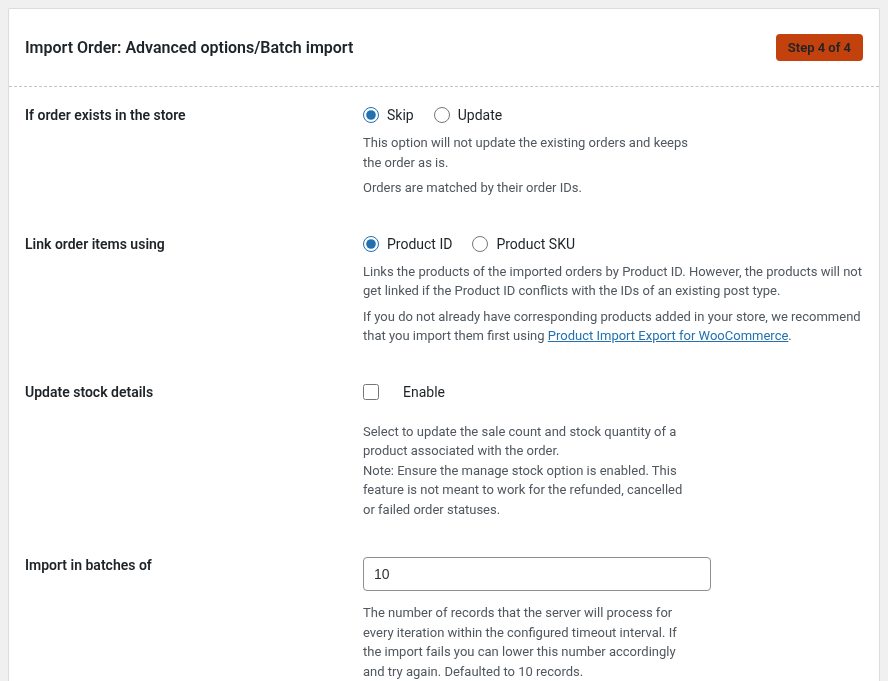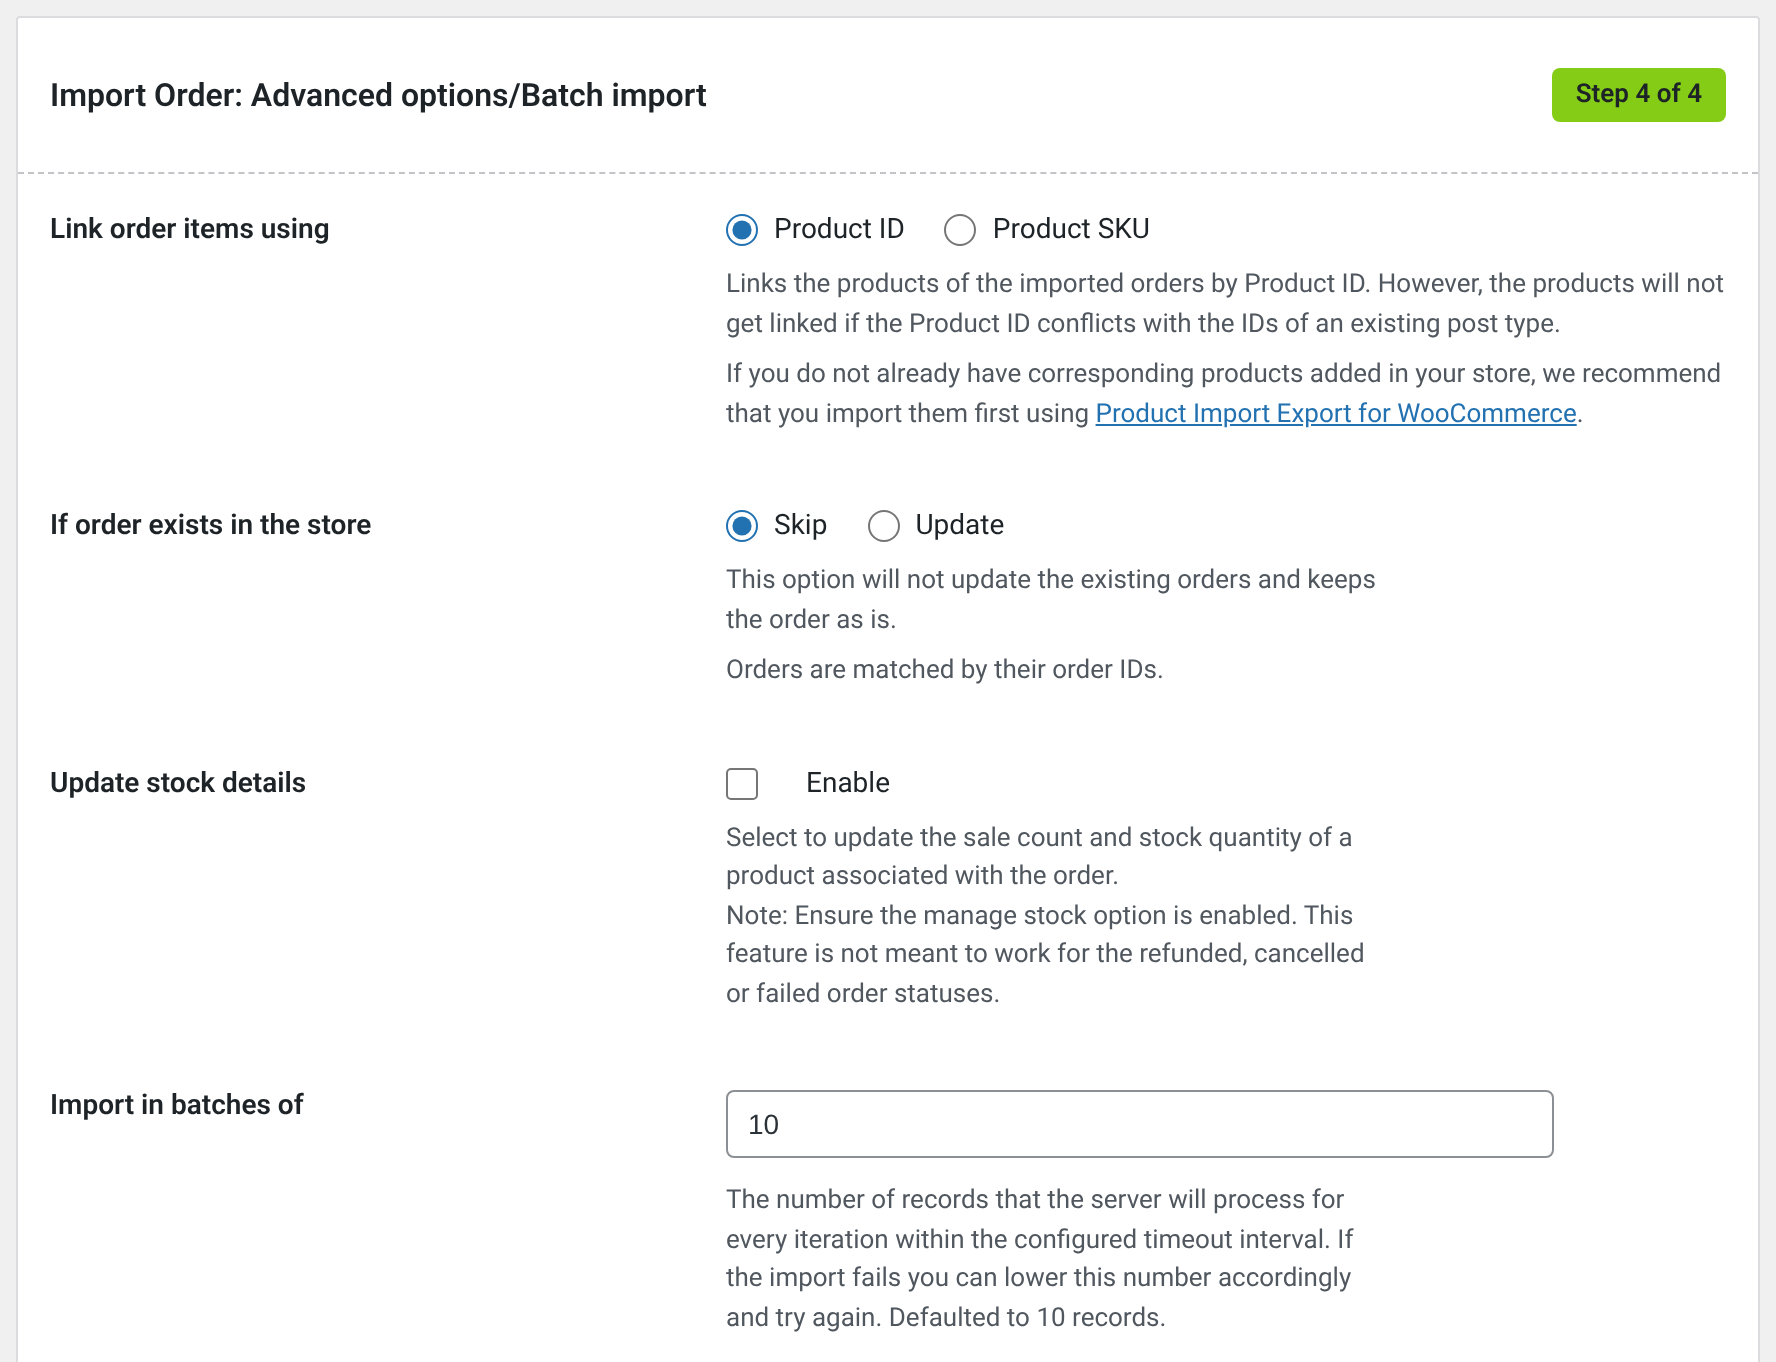--- a/index.html
+++ b/index.html
@@ -24,21 +24,21 @@
       align-items: center;
       padding: 25px 16px;
       border-bottom: 1px dashed #c3c4c7;
     }
     .header h2 {
       font-size: 16px;
       font-weight: 600;
       color: #1d2327;
     }
     .step-badge {
-      background: #84cc16;
+      background: #c2410c;
       color: #1d2327;
       font-weight: 600;
       font-size: 13px;
       padding: 6px 12px;
       border-radius: 4px;
     }
     .body {
       padding: 20px 16px 24px 16px;
     }
     .intro {
@@ -101,38 +101,56 @@
       line-height: 1.5;
       margin-bottom: 6px;
       max-width: 500px;
     }
     .help-narrow { max-width: 332px; }
     .help a {
       color: #2271b1;
       text-decoration: underline;
     }
     .text-input {
-      width: 414px;
+      width: 348px;
       padding: 8px 10px;
       border: 1px solid #8c8f94;
       border-radius: 4px;
       font-size: 14px;
       color: #2c3338;
       margin-bottom: 12px;
     }
   </style>
 </head>
 <body>
 
 <div class="panel">
   <div class="header">
     <h2>Import Order: Advanced options/Batch import</h2>
     <span class="step-badge">Step 4 of 4</span>
   </div>
   <div class="body">
+
+    <div class="row">
+      <div class="label-col">If order exists in the store</div>
+      <div class="control-col">
+        <div class="radio-line">
+          <label class="radio-opt">
+            <input type="radio" name="exists" checked="" style="">
+            <span>Skip</span>
+          </label>
+          <label class="radio-opt">
+            <input type="radio" name="exists" style="">
+            <span>Update</span>
+          </label>
+        </div>
+        <p class="help help-narrow">This option will not update the existing orders and keeps the order as is.</p>
+        <p class="help help-narrow">Orders are matched by their order IDs.</p>
+      </div>
+    </div>
 
     <div class="row">
       <div class="label-col">Link order items using</div>
       <div class="control-col">
         <div class="radio-line">
           <label class="radio-opt">
             <input type="radio" name="link" checked="" style="">
             <span>Product ID</span>
           </label>
           <label class="radio-opt">
@@ -141,45 +159,27 @@
           </label>
         </div>
         <p class="help">Links the products of the imported orders by Product ID. However, the products will not get linked if the Product ID conflicts with the IDs of an existing post type.</p>
         <p class="help">
           <span>If you do not already have corresponding products added in your store, we recommend that you import them first using </span><a href="#">Product Import Export for WooCommerce</a><span>.</span>
         </p>
       </div>
     </div>
 
     <div class="row">
-      <div class="label-col">If order exists in the store</div>
-      <div class="control-col">
-        <div class="radio-line">
-          <label class="radio-opt">
-            <input type="radio" name="exists" checked="" style="">
-            <span>Skip</span>
-          </label>
-          <label class="radio-opt">
-            <input type="radio" name="exists" style="">
-            <span>Update</span>
-          </label>
-        </div>
-        <p class="help help-narrow">This option will not update the existing orders and keeps the order as is.</p>
-        <p class="help help-narrow">Orders are matched by their order IDs.</p>
-      </div>
-    </div>
-
-    <div class="row">
       <div class="label-col">Update stock details</div>
       <div class="control-col">
         <label class="checkbox-opt">
           <input type="checkbox" style="">
           <span>Enable</span>
         </label>
-        <p class="help help-narrow" style="white-space: pre-line;">Select to update the sale count and stock quantity of a product associated with the order.
+        <p class="help help-narrow" style="white-space: pre-line; margin-top: 12px;">Select to update the sale count and stock quantity of a product associated with the order.
 Note: Ensure the manage stock option is enabled. This feature is not meant to work for the refunded, cancelled or failed order statuses.</p>
       </div>
     </div>
 
     <div class="row">
       <div class="label-col">Import in batches of</div>
       <div class="control-col">
         <input type="text" class="text-input" value="10" style="">
         <p class="help help-narrow">The number of records that the server will process for every iteration within the configured timeout interval. If the import fails you can lower this number accordingly and try again. Defaulted to 10 records.</p>
       </div>

